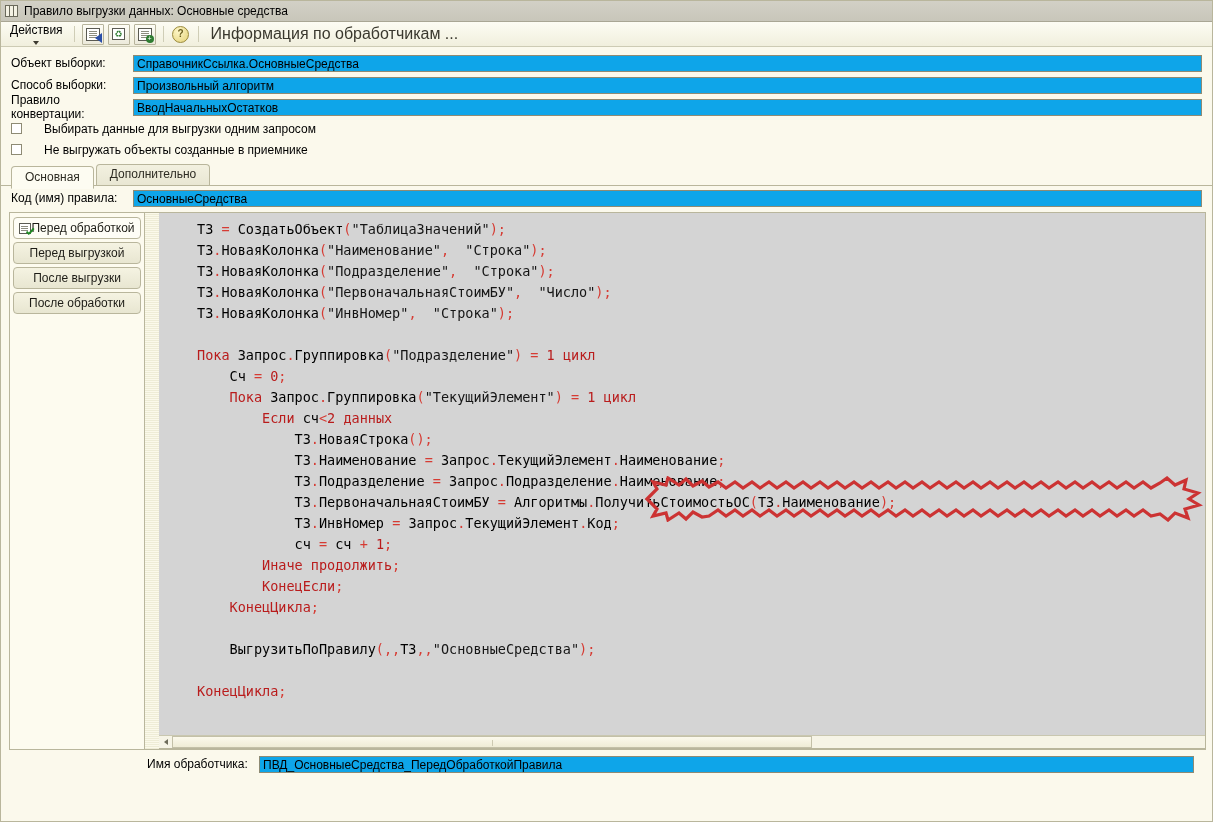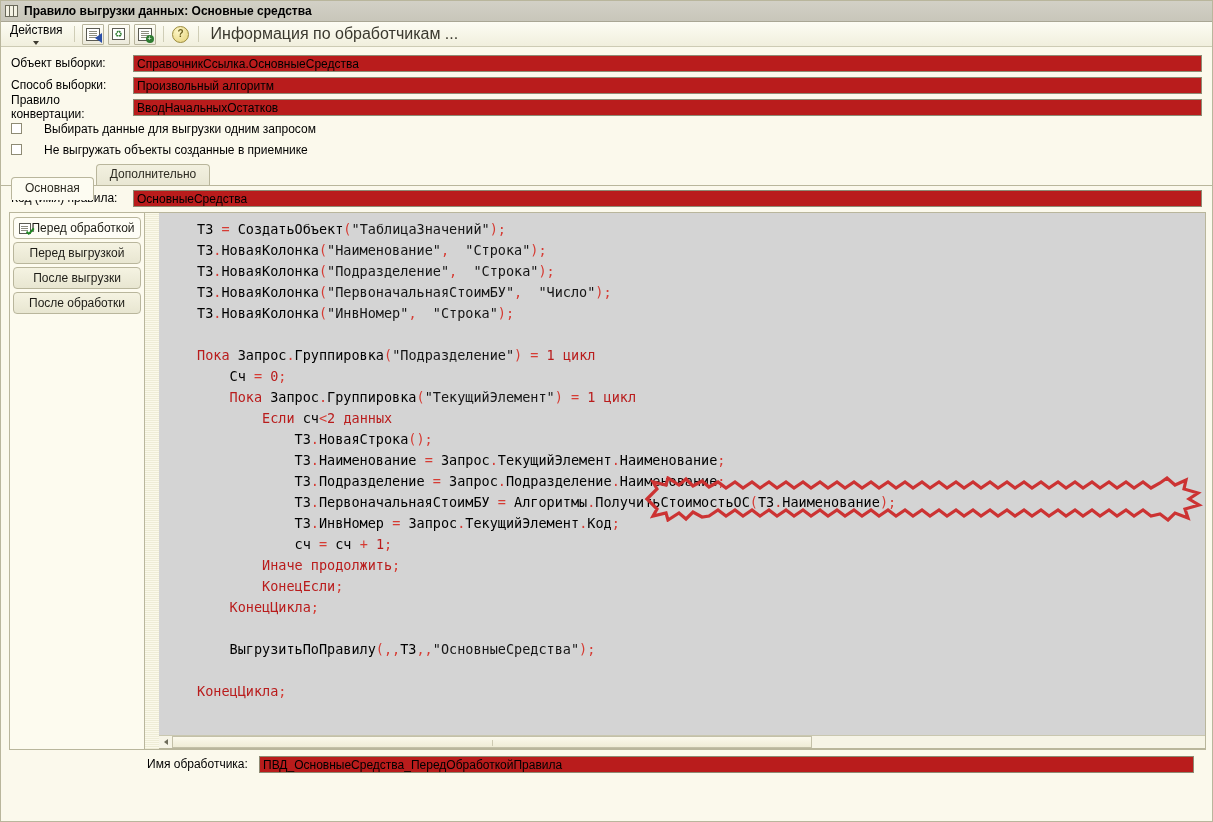--- a/index.html
+++ b/index.html
@@ -14,21 +14,21 @@
        background:#fbf9ec;border:1px solid #b9b69c;}
 
   
   .titlebar{height:20px;background:linear-gradient(180deg,#d2d0c6 0%,#c8c6ba 100%);
             border-bottom:1px solid #a9a694;display:flex;align-items:center;gap:6px;
             padding:0 4px;}
   .title-icon{width:13px;height:12px;flex:none;position:relative;
               background:#f4f2e4;border:1px solid #6b6a5c;box-sizing:border-box;}
   .title-icon:before{content:"";position:absolute;left:3px;top:0;width:1px;height:10px;background:#6b6a5c;}
   .title-icon:after{content:"";position:absolute;left:7px;top:0;width:1px;height:10px;background:#6b6a5c;}
-  .title-text{font-size:12px;color:#000;font-weight:bold;white-space:nowrap;}
+  .title-text{font-size:12px;color:#000;font-weight:normal;white-space:nowrap;}
 
   
   .toolbar{height:24px;background:linear-gradient(180deg,#fdfcf3 0%,#f1efdd 100%);
            border-bottom:1px solid #cdcbb4;display:flex;align-items:center;padding:0 5px;gap:4px;}
   .tb-menu{display:flex;align-items:center;gap:4px;padding:1px 4px;font-size:12px;cursor:default;flex-direction:column;}
   .tb-caret{width:0;height:0;border-left:3px solid transparent;border-right:3px solid transparent;
             border-top:4px solid #3d3b30;display:inline-block;}
   .tb-sep{width:1px;height:16px;background:#cfcdb6;margin:0 3px;}
   .tb-btn{width:20px;height:19px;border:1px solid #b7b49c;background:linear-gradient(180deg,#fefdf6,#eceadb);
           display:flex;align-items:center;justify-content:center;border-radius:1px;cursor:default;}
@@ -45,36 +45,36 @@
             background:#2f7d32;color:#fff;font-size:7px;line-height:8px;text-align:center;}
   .ico-help{width:15px;height:15px;border-radius:50%;border:1px solid #9a8a3c;
             background:radial-gradient(circle at 35% 30%,#fdf6c6,#e5d37a);
             color:#6c5f20;font-size:10px;font-weight:bold;line-height:14px;text-align:center;}
   .tb-label{font-size:16px;color:#3a382e;margin-left:5px;white-space:nowrap;}
 
   
   .form{padding:5px 0 0 0;}
   .frow{display:flex;align-items:center;height:22px;padding-left:10px;}
   .flabel{width:122px;font-size:12px;color:#000;}
-  .finput{height:17px;line-height:17px;background:#b91c1c;border:1px solid #8e8b74;
+  .finput{height:17px;line-height:17px;background:#0ea5e9;border:1px solid #8e8b74;
           font-size:12px;padding:0 3px;box-sizing:border-box;color:#000;white-space:nowrap;overflow:hidden;}
   .fi-wide{width:1069px;}
 
   .crow{display:flex;align-items:center;height:21px;padding-left:10px;gap:22px;}
   .cbox{width:11px;height:11px;background:#fff;border:1px solid #8e8b74;flex:none;box-sizing:border-box;}
   .clabel{font-size:12px;}
 
   
   .tabs{display:flex;align-items:flex-end;height:22px;padding-left:10px;margin-top:3px;
         border-bottom:1px solid #b9b69c;}
   .tab{height:20px;line-height:19px;padding:0 13px;font-size:12px;
        border:1px solid #b9b69c;border-bottom:none;
        border-radius:4px 4px 0 0;background:linear-gradient(180deg,#f3f1e0,#e9e7d3);
        color:#2e2c23;margin-right:2px;cursor:default;}
-  .tab.active{background:#fdfcf2;height:21px;line-height:20px;border-bottom:1px solid #fdfcf2;position:relative;top:15px;}
+  .tab.active{background:#fdfcf2;height:21px;line-height:20px;border-bottom:1px solid #fdfcf2;position:relative;top:4px;}
 
   
   .coderow{display:flex;align-items:center;height:24px;padding-left:10px;}
 
   
   .body{display:flex;height:538px;margin:2px 0 0 8px;width:1197px;}
   .leftpane{width:136px;background:#fdfbef;border:1px solid #b9b69c;box-sizing:border-box;
             padding:4px 3px;display:flex;flex-direction:column;gap:3px;}
   .lbtn{height:20px;line-height:19px;font-size:12px;text-align:center;color:#1d1c16;
         border:1px solid #b9b69c;border-radius:4px;

